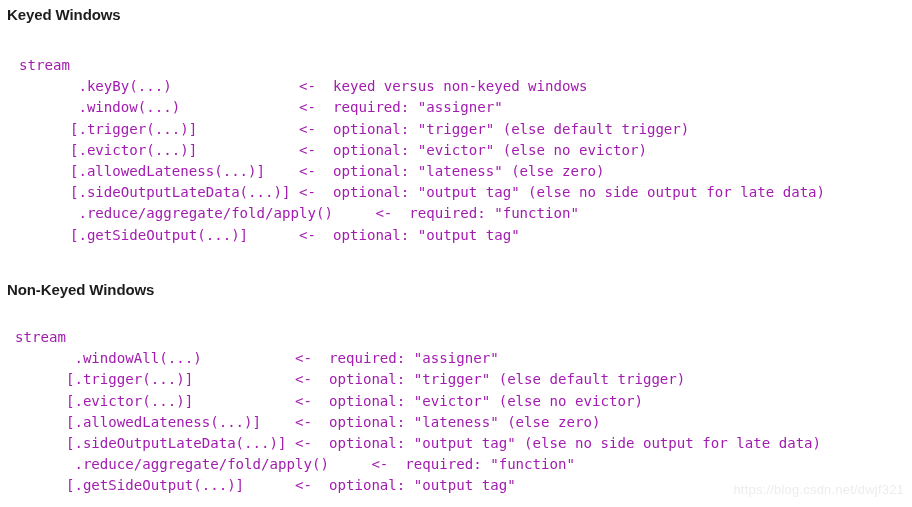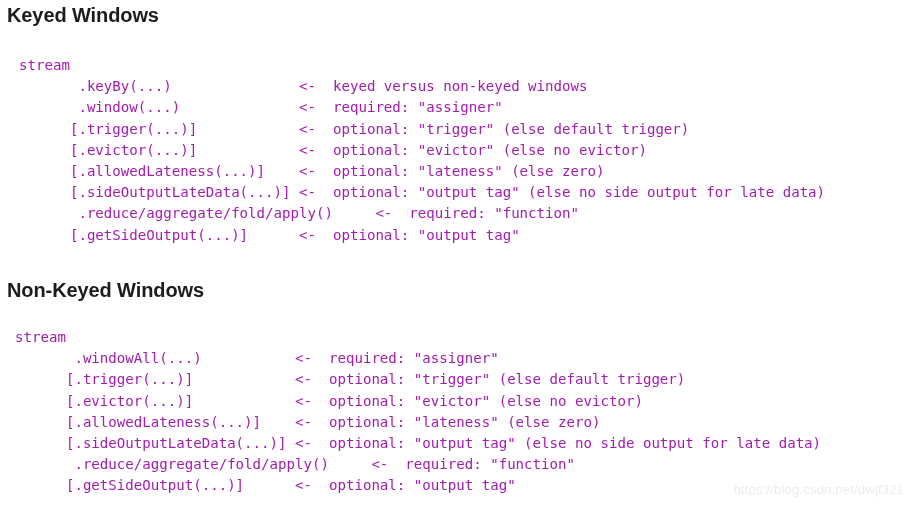--- a/index.html
+++ b/index.html
@@ -30,21 +30,21 @@
   }
 
   .section-keyed    { top: 0px; }
   .section-nonkeyed { top: 275px; }
 
   .section-heading {
     margin: 0;
     padding: 0;
     font-family: "Liberation Sans", sans-serif;
     font-weight: bold;
-    font-size: 20px;
+    font-size: 15px;
     line-height: 20px;
     color: #1c1c1c;
     letter-spacing: -0.1px;
     padding-left: 7px;
     padding-top: 5px;
   }
 
   .code-block {
     margin: 0;
     padding: 0;

